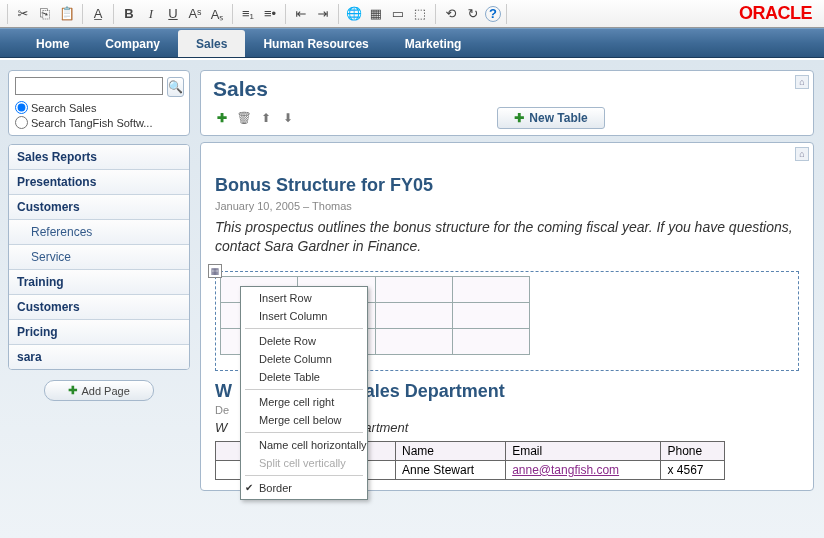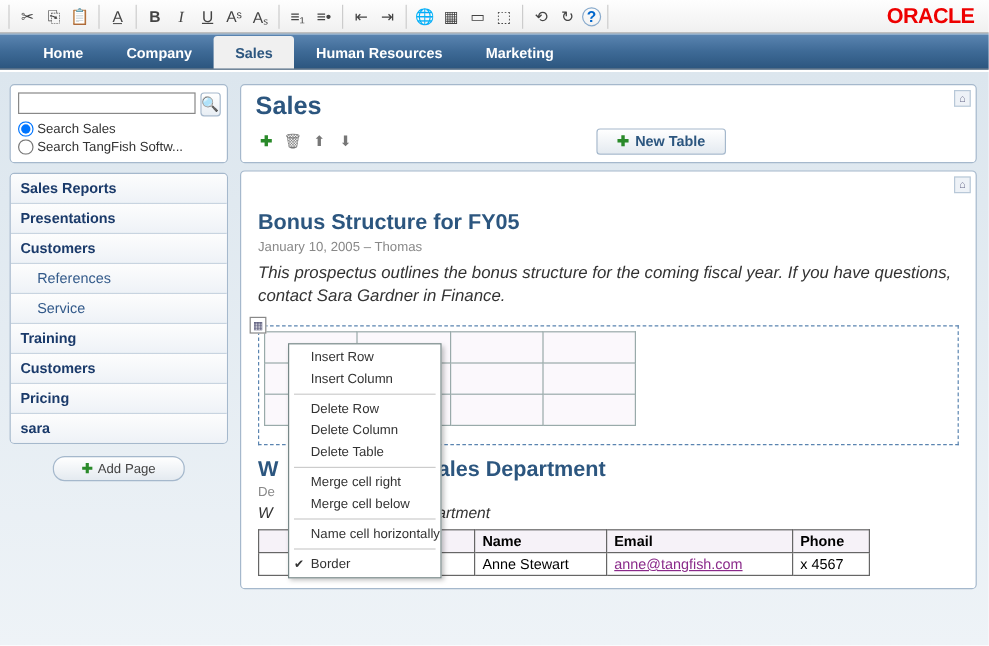--- a/index.html
+++ b/index.html
@@ -58,21 +58,21 @@
 .ctx-sep { height: 1px; background: #ccc; margin: 3px 4px; }
 .ctx-check::before { content: "✔"; position: absolute; left: 4px; font-size: 10px; }
 
 .doc2 { margin-top: 10px; }
 .doc2-title { color: #2c567f; font-size: 18px; font-weight: bold; margin-bottom: 2px; }
 .doc2-meta { font-size: 11px; color: #888; }
 .doc2-body { font-size: 13px; font-style: italic; color: #333; margin: 4px 0 6px; }
 
 .data-table { border-collapse: collapse; font-size: 12px; width: 510px; }
 .data-table th, .data-table td { border: 1px solid #666; padding: 2px 6px; text-align: left; }
-.data-table th { background: #f6f2f8; font-weight: bold; }
+.data-table th { background: #f6f2f8; font-weight: normal; }
 .data-table a { color: #8a2a8a; text-decoration: underline; }
 
 .green-plus { color: #2a8a2a; font-weight: bold; }
 </style>
 </head>
 <body>
 
 <div class="toolbar">
   <div class="sep"></div>
   <div class="tb-btn">✂</div>
@@ -232,15 +232,16 @@
     <div class="ctx-item">Insert Column</div>
     <div class="ctx-sep"></div>
     <div class="ctx-item">Delete Row</div>
     <div class="ctx-item">Delete Column</div>
     <div class="ctx-item">Delete Table</div>
     <div class="ctx-sep"></div>
     <div class="ctx-item">Merge cell right</div>
     <div class="ctx-item">Merge cell below</div>
     <div class="ctx-sep"></div>
     <div class="ctx-item">Name cell horizontally</div>
+    <div class="ctx-item disabled">Split cell vertically</div>
     <div class="ctx-sep"></div>
     <div class="ctx-item ctx-check">Border</div>
   </div>
 
 </body></html>

